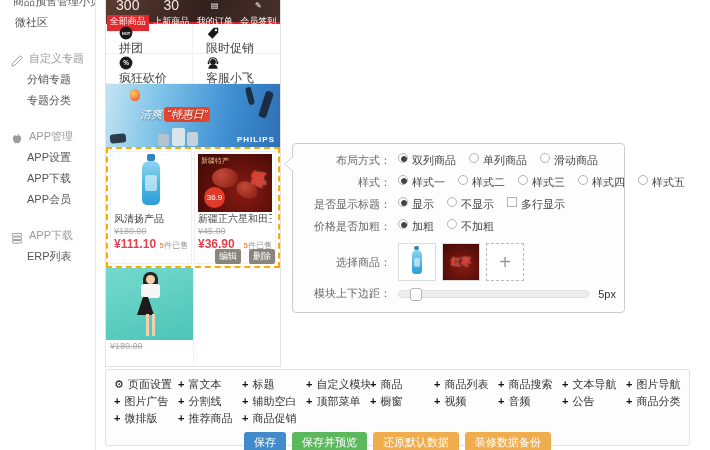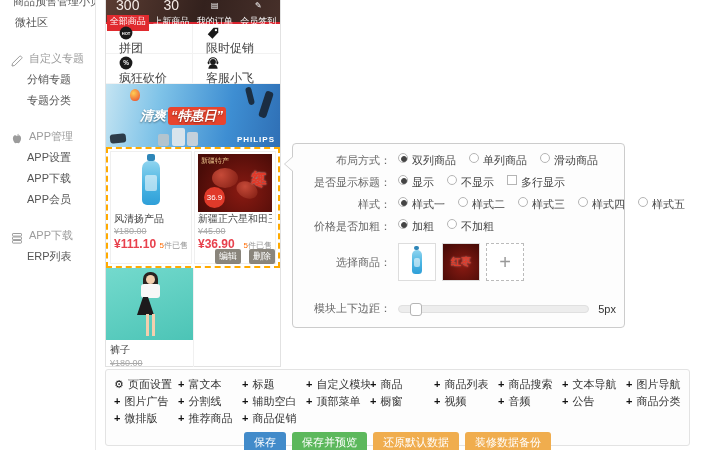--- a/index.html
+++ b/index.html
@@ -27,21 +27,21 @@
   .tab .lbl{display:inline-block;font-size:9px;height:16px;line-height:12px;color:#fff;padding:0 3px}
   .tab.active .lbl{background:#e02a2e}
   .menu{display:grid;grid-template-columns:1fr 1fr;background:#fff}
   .menu-cell{height:30px;padding:2px 0 0 13px;border-bottom:1px solid #f2f2f2;cursor:pointer}
   .menu-cell:nth-child(odd){border-right:1px solid #f2f2f2}
   .menu-ico{display:block;width:14px;height:14px}
   .menu-lbl{display:block;font-size:12px;color:#444;margin-top:0px}
 
   .banner{height:63px;position:relative;overflow:hidden;cursor:pointer;
           background:linear-gradient(100deg,#c4e4f2 0%,#7fc3e8 30%,#3e8ed2 70%,#2f6fb5 100%)}
-  .banner-title{position:absolute;top:23px;left:34px;color:#fff;font-weight:bold;font-size:13px;
+  .banner-title{position:absolute;top:23px;left:34px;color:#fff;font-weight:normal;font-size:11px;
                 font-style:italic;text-shadow:0 1px 2px rgba(0,0,0,.45);white-space:nowrap}
   .banner-chip{background:#e8442e;border-radius:3px;padding:0 3px;margin-left:2px;display:inline-block;font-style:italic}
   .banner-brand{position:absolute;right:5px;bottom:3px;color:#fff;font-weight:bold;font-size:8px;letter-spacing:1px}
   .balloon{position:absolute;left:24px;top:5px;width:10px;height:12px;border-radius:50% 50% 45% 45%;
            background:radial-gradient(circle at 35% 35%,#ffce54,#e8442e)}
   .sil{position:absolute;background:#16202b;border-radius:3px;opacity:.85}
   .s1{right:10px;top:7px;width:8px;height:27px;transform:rotate(18deg)}
   .s2{right:27px;top:3px;width:6px;height:18px;transform:rotate(-14deg)}
   .s3{left:4px;bottom:4px;width:16px;height:9px;transform:rotate(-6deg)}
   .appl{position:absolute;background:#e3e8ed;border-radius:2px;opacity:.92}
@@ -288,21 +288,20 @@
   <div class="bottomrow">
     <div class="bottomcard">
       <div class="model">
         <span class="fig-hair"></span>
           <span class="fig-head"></span>
           <span class="fig-top"></span>
         <span class="fig-skirt"></span>
           <span class="fig-legL"></span>
           <span class="fig-legR"></span>
       </div>
-      <div class="bname">裤子</div>
       <div class="boldprice">¥180.00</div>
     </div>
   </div>
 </div>
 
 <div class="settings">
 
   <div class="set-row">
     <span class="set-label">布局方式：</span>
     <label class="radio">
@@ -313,56 +312,56 @@
         <span class="rdot"></span>
         <span>单列商品</span>
       </label>
     <label class="radio">
         <span class="rdot"></span>
         <span>滑动商品</span>
       </label>
   </div>
 
   <div class="set-row">
+    <span class="set-label">样式：</span>
+    <label class="radio">
+        <span class="rdot on"></span>
+        <span>样式一</span>
+      </label>
+    <label class="radio">
+        <span class="rdot"></span>
+        <span>样式二</span>
+      </label>
+    <label class="radio">
+        <span class="rdot"></span>
+        <span>样式三</span>
+      </label>
+    <label class="radio">
+        <span class="rdot"></span>
+        <span>样式四</span>
+      </label>
+    <label class="radio">
+        <span class="rdot"></span>
+        <span>样式五</span>
+      </label>
+  </div>
+
+  <div class="set-row">
     <span class="set-label">是否显示标题：</span>
     <label class="radio">
         <span class="rdot on"></span>
         <span>显示</span>
       </label>
     <label class="radio">
         <span class="rdot"></span>
         <span>不显示</span>
       </label>
     <label class="radio">
         <span class="cbox"></span>
         <span>多行显示</span>
-      </label>
-  </div>
-
-  <div class="set-row">
-    <span class="set-label">样式：</span>
-    <label class="radio">
-        <span class="rdot on"></span>
-        <span>样式一</span>
-      </label>
-    <label class="radio">
-        <span class="rdot"></span>
-        <span>样式二</span>
-      </label>
-    <label class="radio">
-        <span class="rdot"></span>
-        <span>样式三</span>
-      </label>
-    <label class="radio">
-        <span class="rdot"></span>
-        <span>样式四</span>
-      </label>
-    <label class="radio">
-        <span class="rdot"></span>
-        <span>样式五</span>
       </label>
   </div>
 
   <div class="set-row">
     <span class="set-label">价格是否加粗：</span>
     <label class="radio">
         <span class="rdot on"></span>
         <span>加粗</span>
       </label>
     <label class="radio">
@@ -375,21 +374,21 @@
     <span class="set-label" style="padding-top:12px">选择商品：</span>
     <span class="thumb">
         <span class="bottle"></span>
       </span>
     <span class="thumb thumb-dates">
         <span>红枣</span>
       </span>
     <span class="thumb thumb-add">+</span>
   </div>
 
-  <div class="set-row" style="margin-top:20px">
+  <div class="set-row" style="margin-top:5px">
     <span class="set-label">模块上下边距：</span>
     <span class="slider">
         <span class="handle"></span>
       </span>
     <span class="slider-val">5px</span>
   </div>
 </div>
 
 <div class="toolbar">
   <div class="tb-grid">

